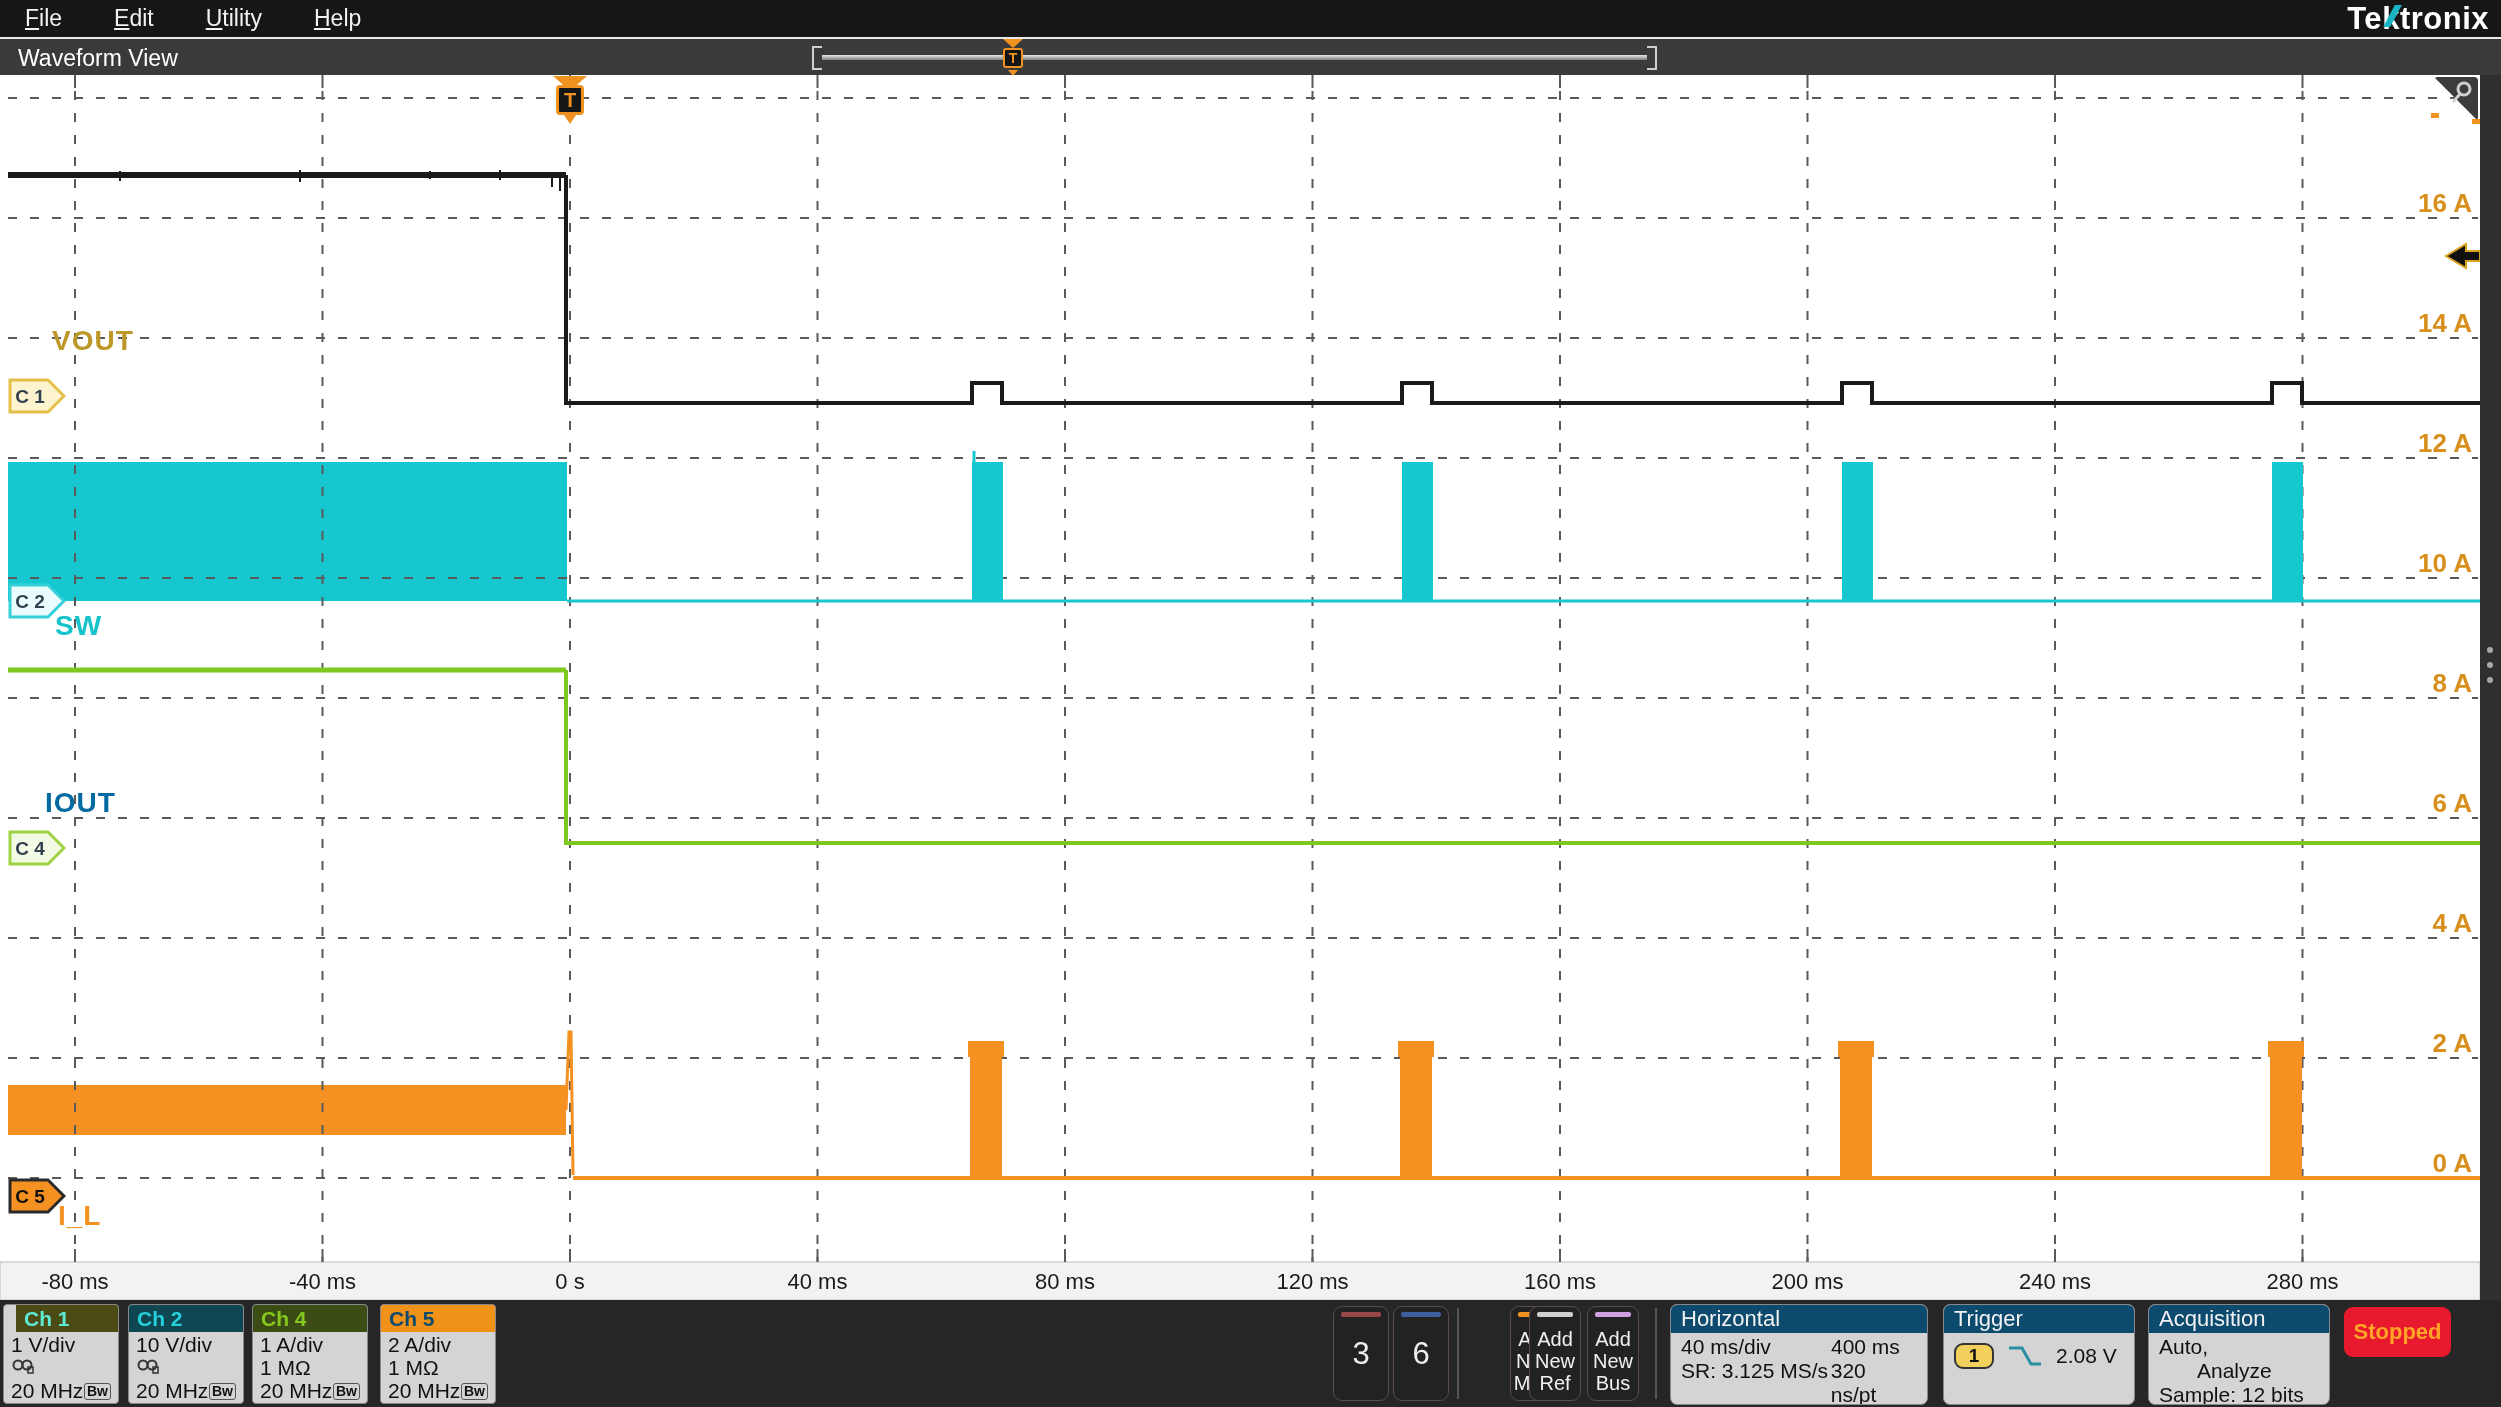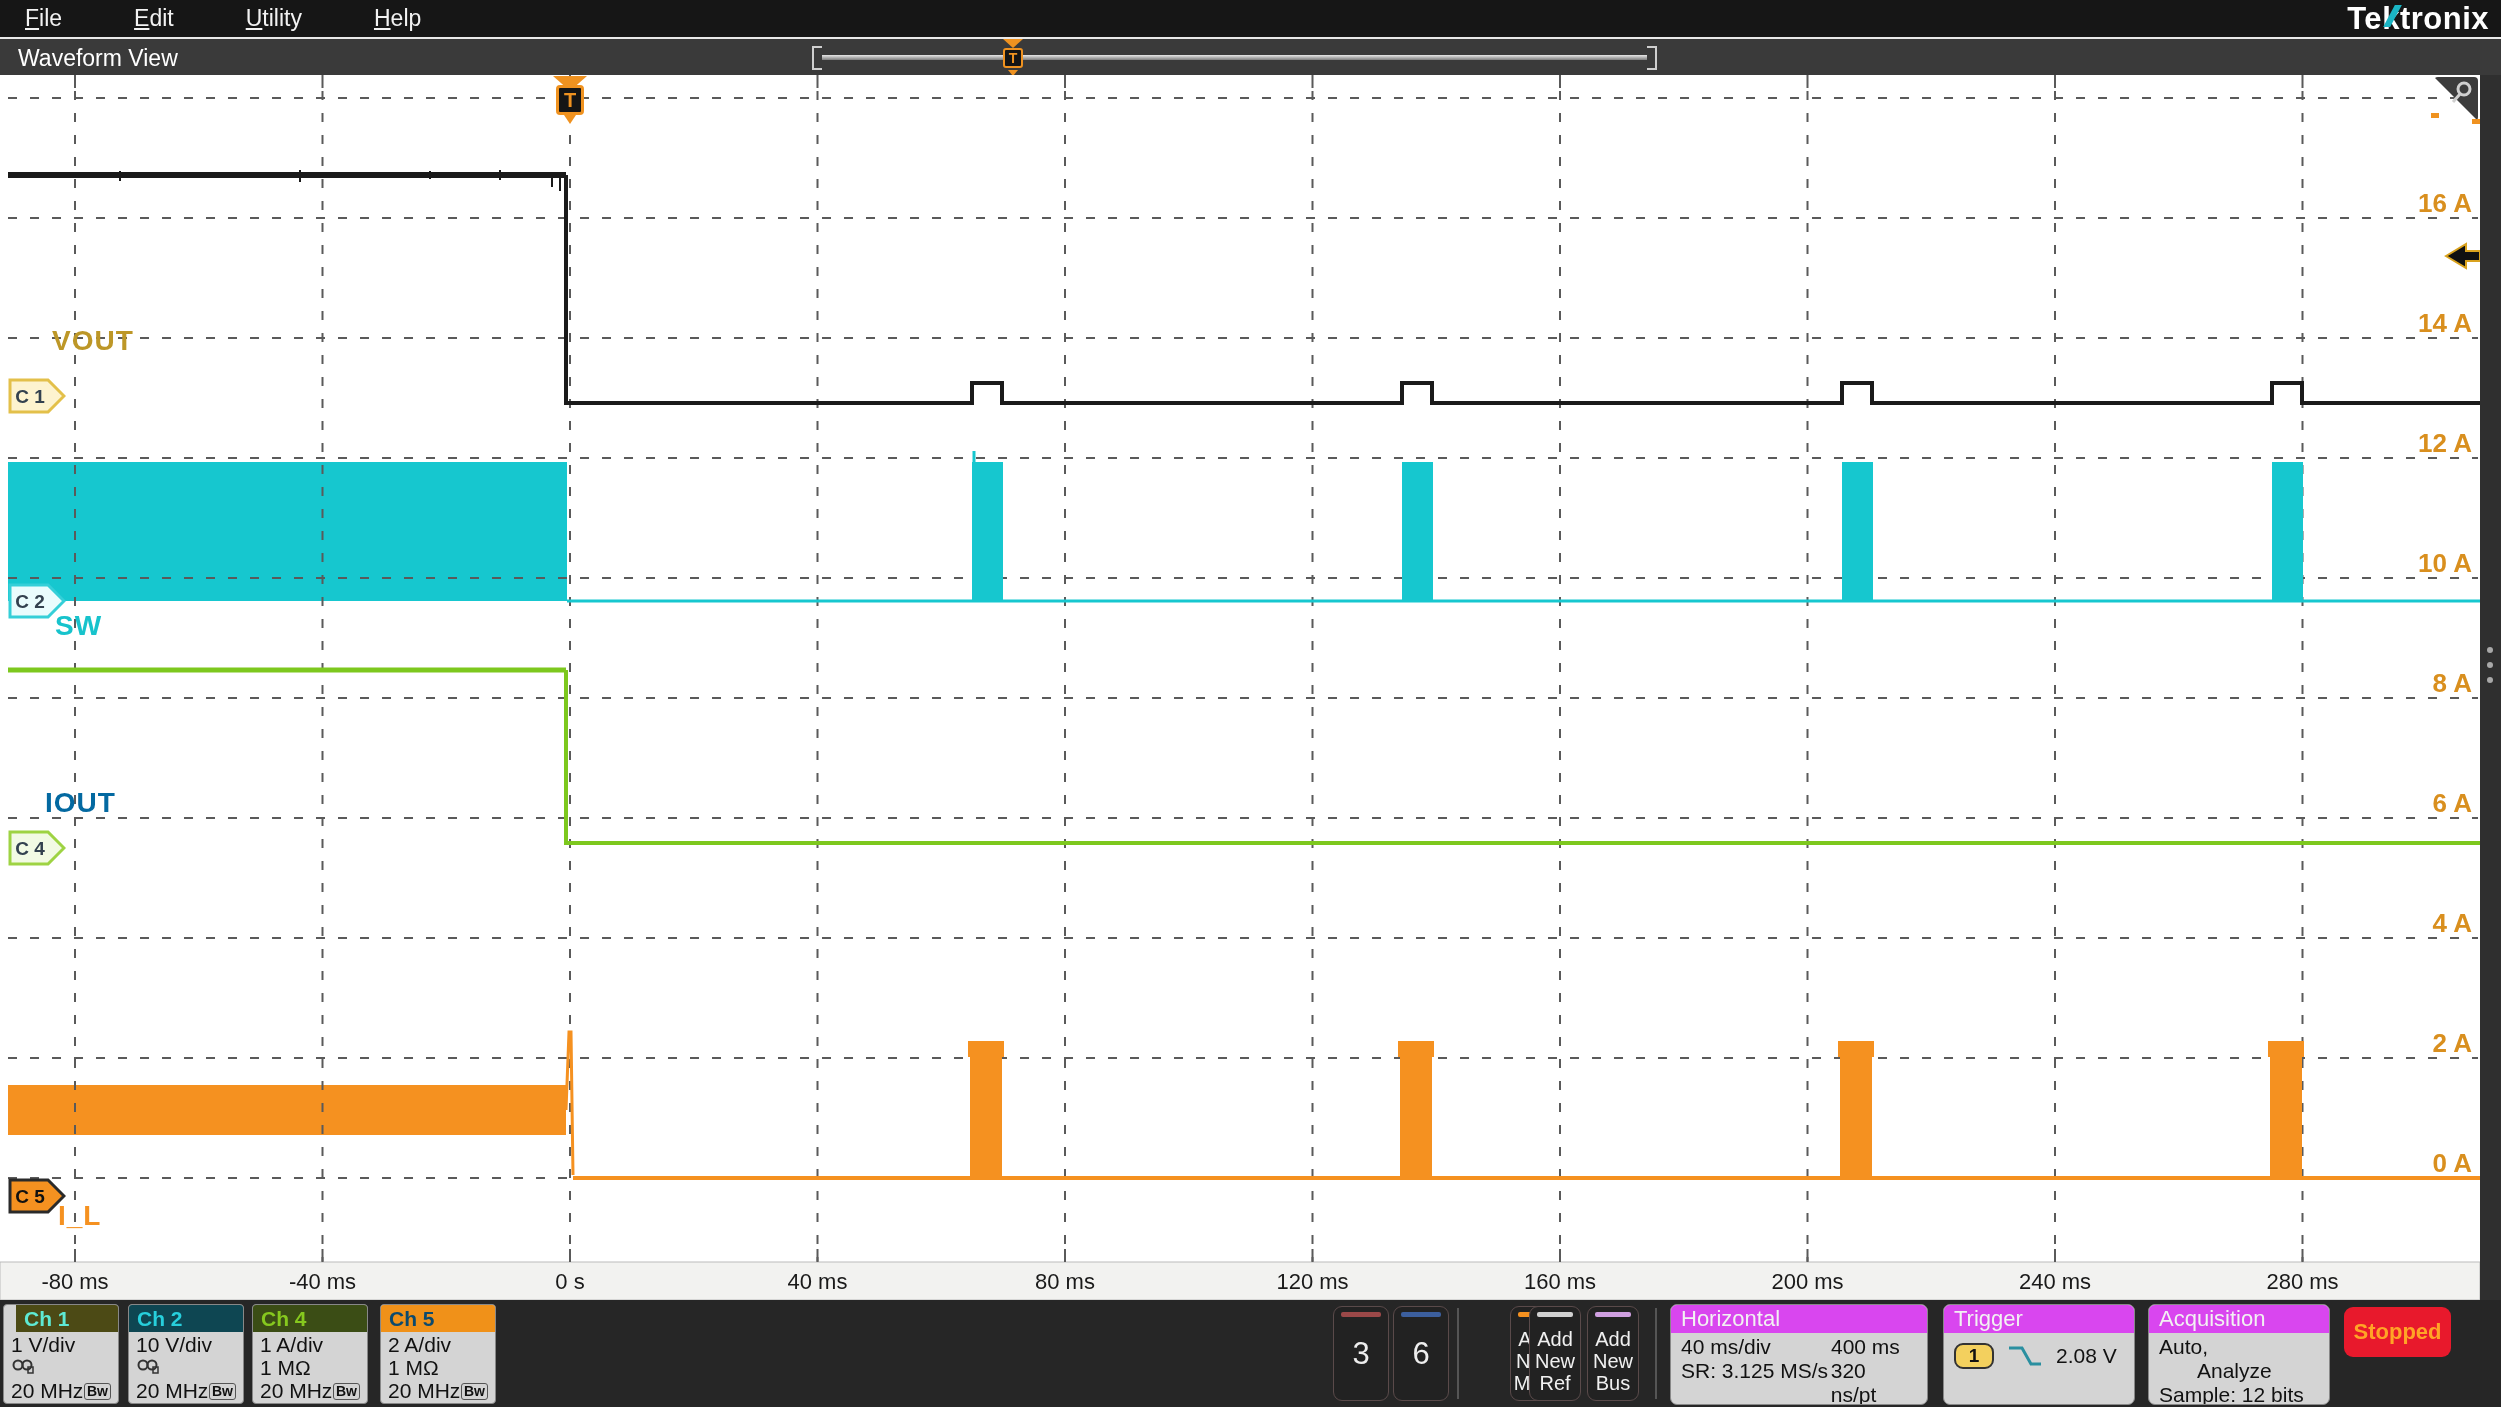--- a/index.html
+++ b/index.html
@@ -1,21 +1,21 @@
 <!DOCTYPE html>
 <html><head>
 <meta charset="utf-8">
 <style>
   * { margin:0; padding:0; box-sizing:border-box; }
   html,body { width:2501px; height:1407px; background:#000; overflow:hidden;
               font-family:"Liberation Sans", sans-serif; }
 
   
   .menu-bar { position:absolute; left:0; top:0; width:2501px; height:37px;
-              background:#161616; display:flex; align-items:center; gap:72px;
+              background:#161616; display:flex; align-items:center; gap:52px;
               padding-left:25px; }
   .menu-item { color:#f2f2f2; font-size:23px; cursor:default; }
   .menu-item::first-letter { text-decoration:underline; }
   .logo { position:absolute; right:12px; top:1px; color:#fff; font-size:31px;
           font-weight:bold; letter-spacing:0.5px; }
   .logo .logo-k { position:relative; }
   .logo .logo-k::after { content:""; position:absolute; left:7px; top:4px; width:7px;
           height:22px; background:#1ab5c4; transform:skewX(-28deg); }
 
   
@@ -103,21 +103,21 @@
   .stripe-3 { background:#9b4848; } .stripe-6 { background:#3c5f9e; }
   .stripe-math { background:#f59120; } .stripe-ref { background:#d0d0d0; } .stripe-bus { background:#cf9fe0; }
   .add-btn { position:absolute; top:6px; width:52px; height:95px; background:#222;
              border:1px solid #5a4a4a; border-radius:9px; color:#f0f0f0; font-size:20px;
              text-align:center; display:flex; align-items:flex-end; justify-content:center;
              line-height:22px; padding-bottom:6px; }
   .vdiv { position:absolute; top:8px; width:2px; height:91px; background:#555; }
 
   .panel { position:absolute; top:4px; height:101px; background:#d4d4d4; border-radius:7px;
            overflow:hidden; border:1px solid #888; }
-  .panel .phdr { background:#d946ef; color:#f2f2f2; font-size:22px; height:28px;
+  .panel .phdr { background:#0c4a6e; color:#f2f2f2; font-size:22px; height:28px;
                  line-height:28px; padding-left:10px; }
   .panel .pbody { padding:2px 10px; font-size:21px; color:#111; line-height:24px; }
   .hrow { display:flex; } .hrow .c1c { width:150px; }
   .trig-row { display:flex; align-items:center; gap:12px; margin-top:8px; }
   .src-badge { width:40px; height:26px; background:#f3d05e; border:2px solid #333;
                border-radius:9px; color:#111; font-size:19px; font-weight:bold;
                text-align:center; line-height:22px; }
   .acq-r1 span.m2 { margin-left:38px; }
   .stopped { position:absolute; left:2344px; top:7px; width:107px; height:50px;
              background:#e8192c; border-radius:9px; color:#ffa426; font-size:22px;

